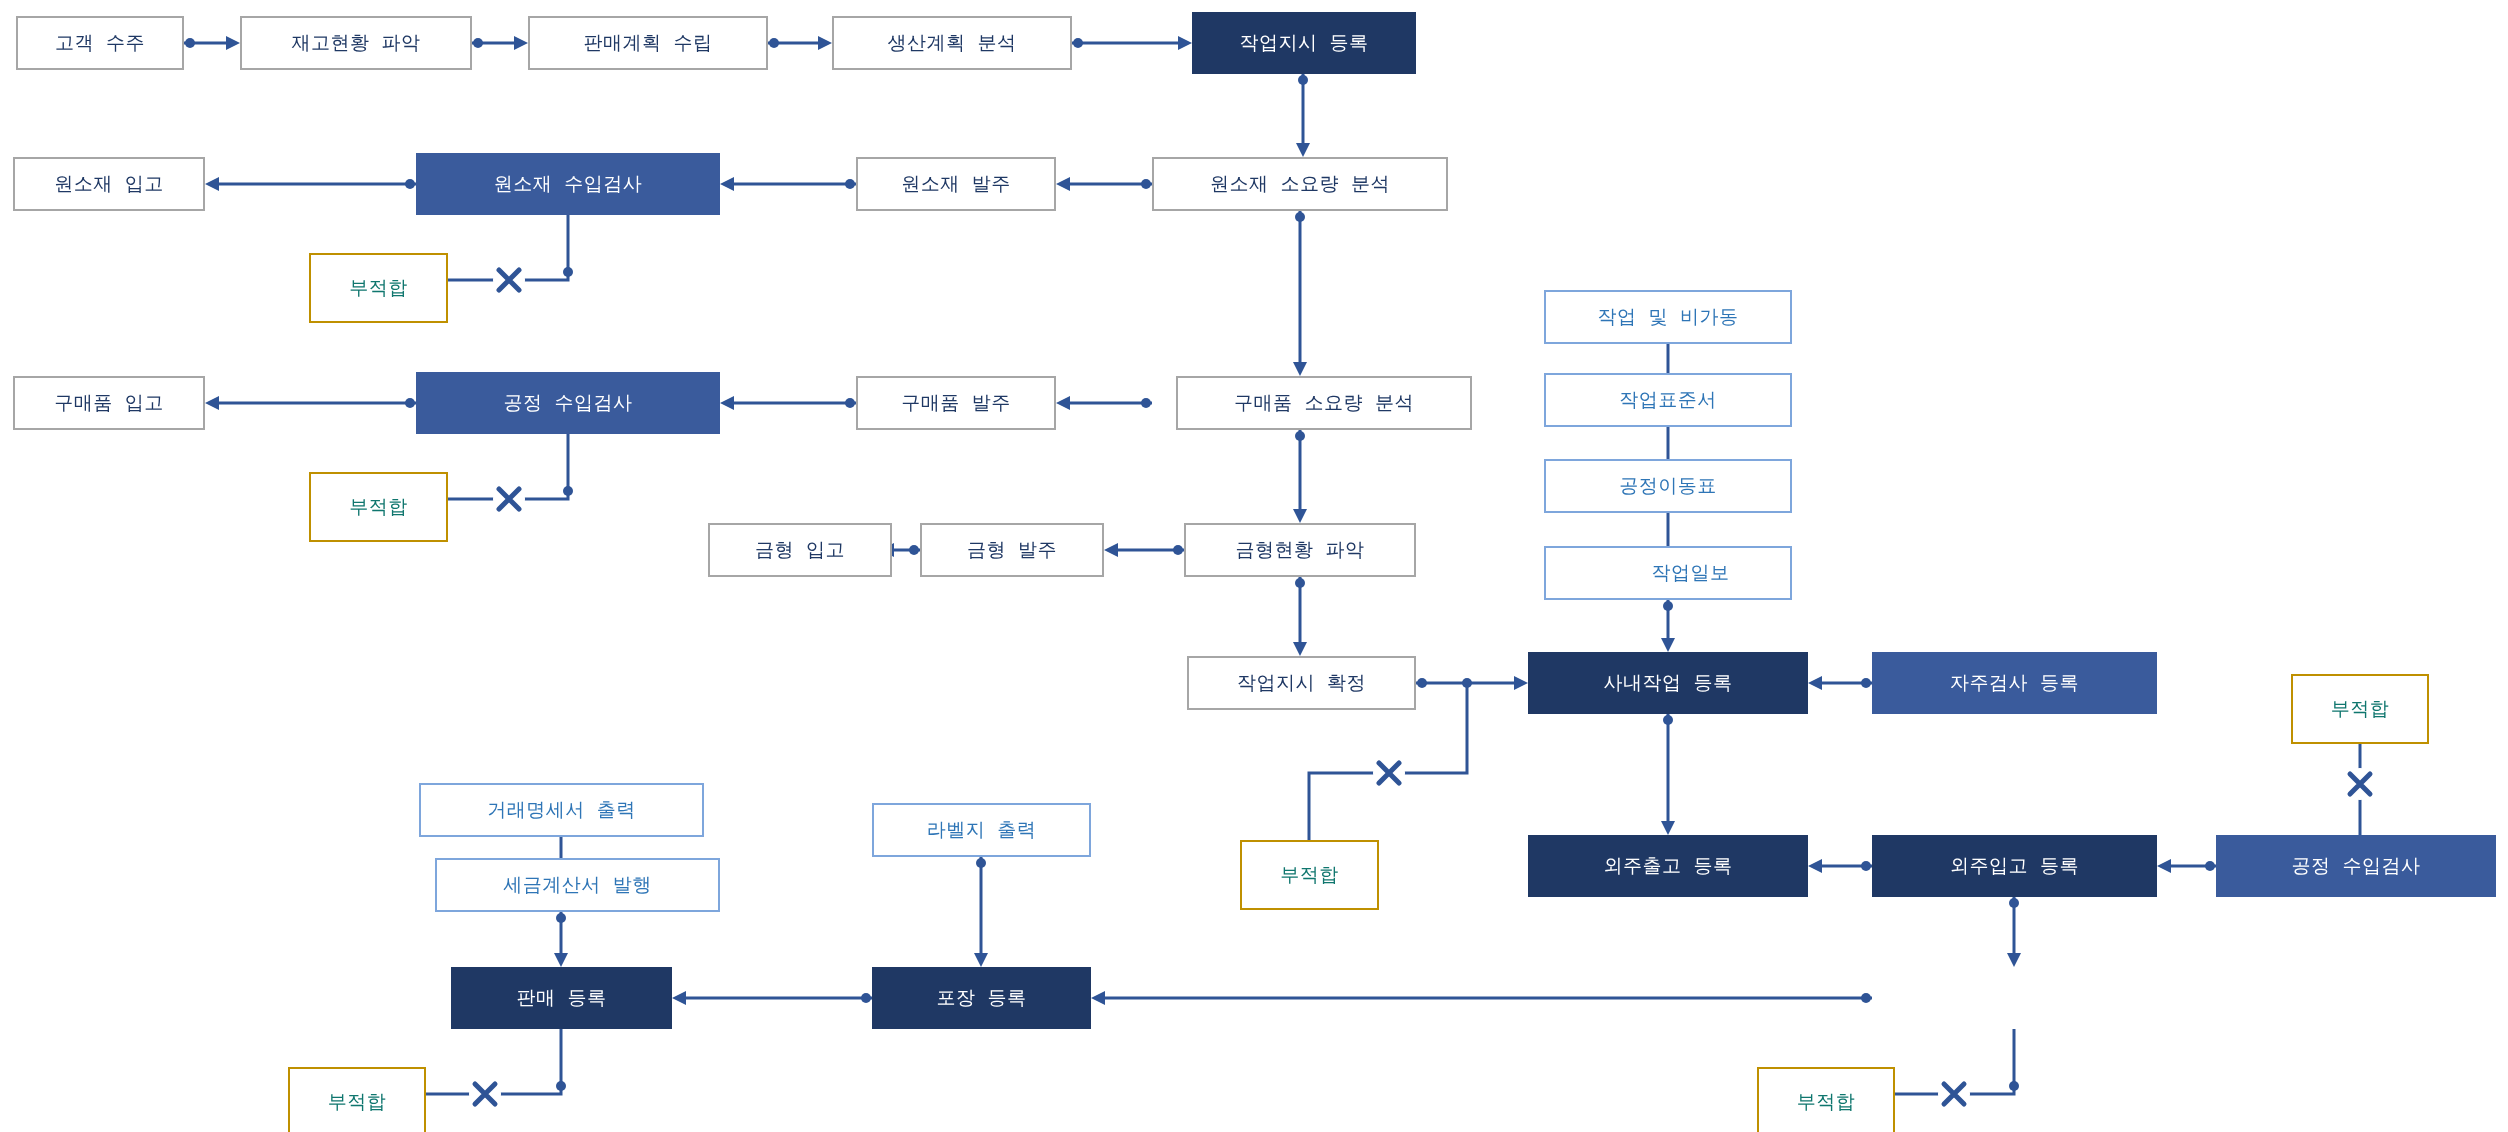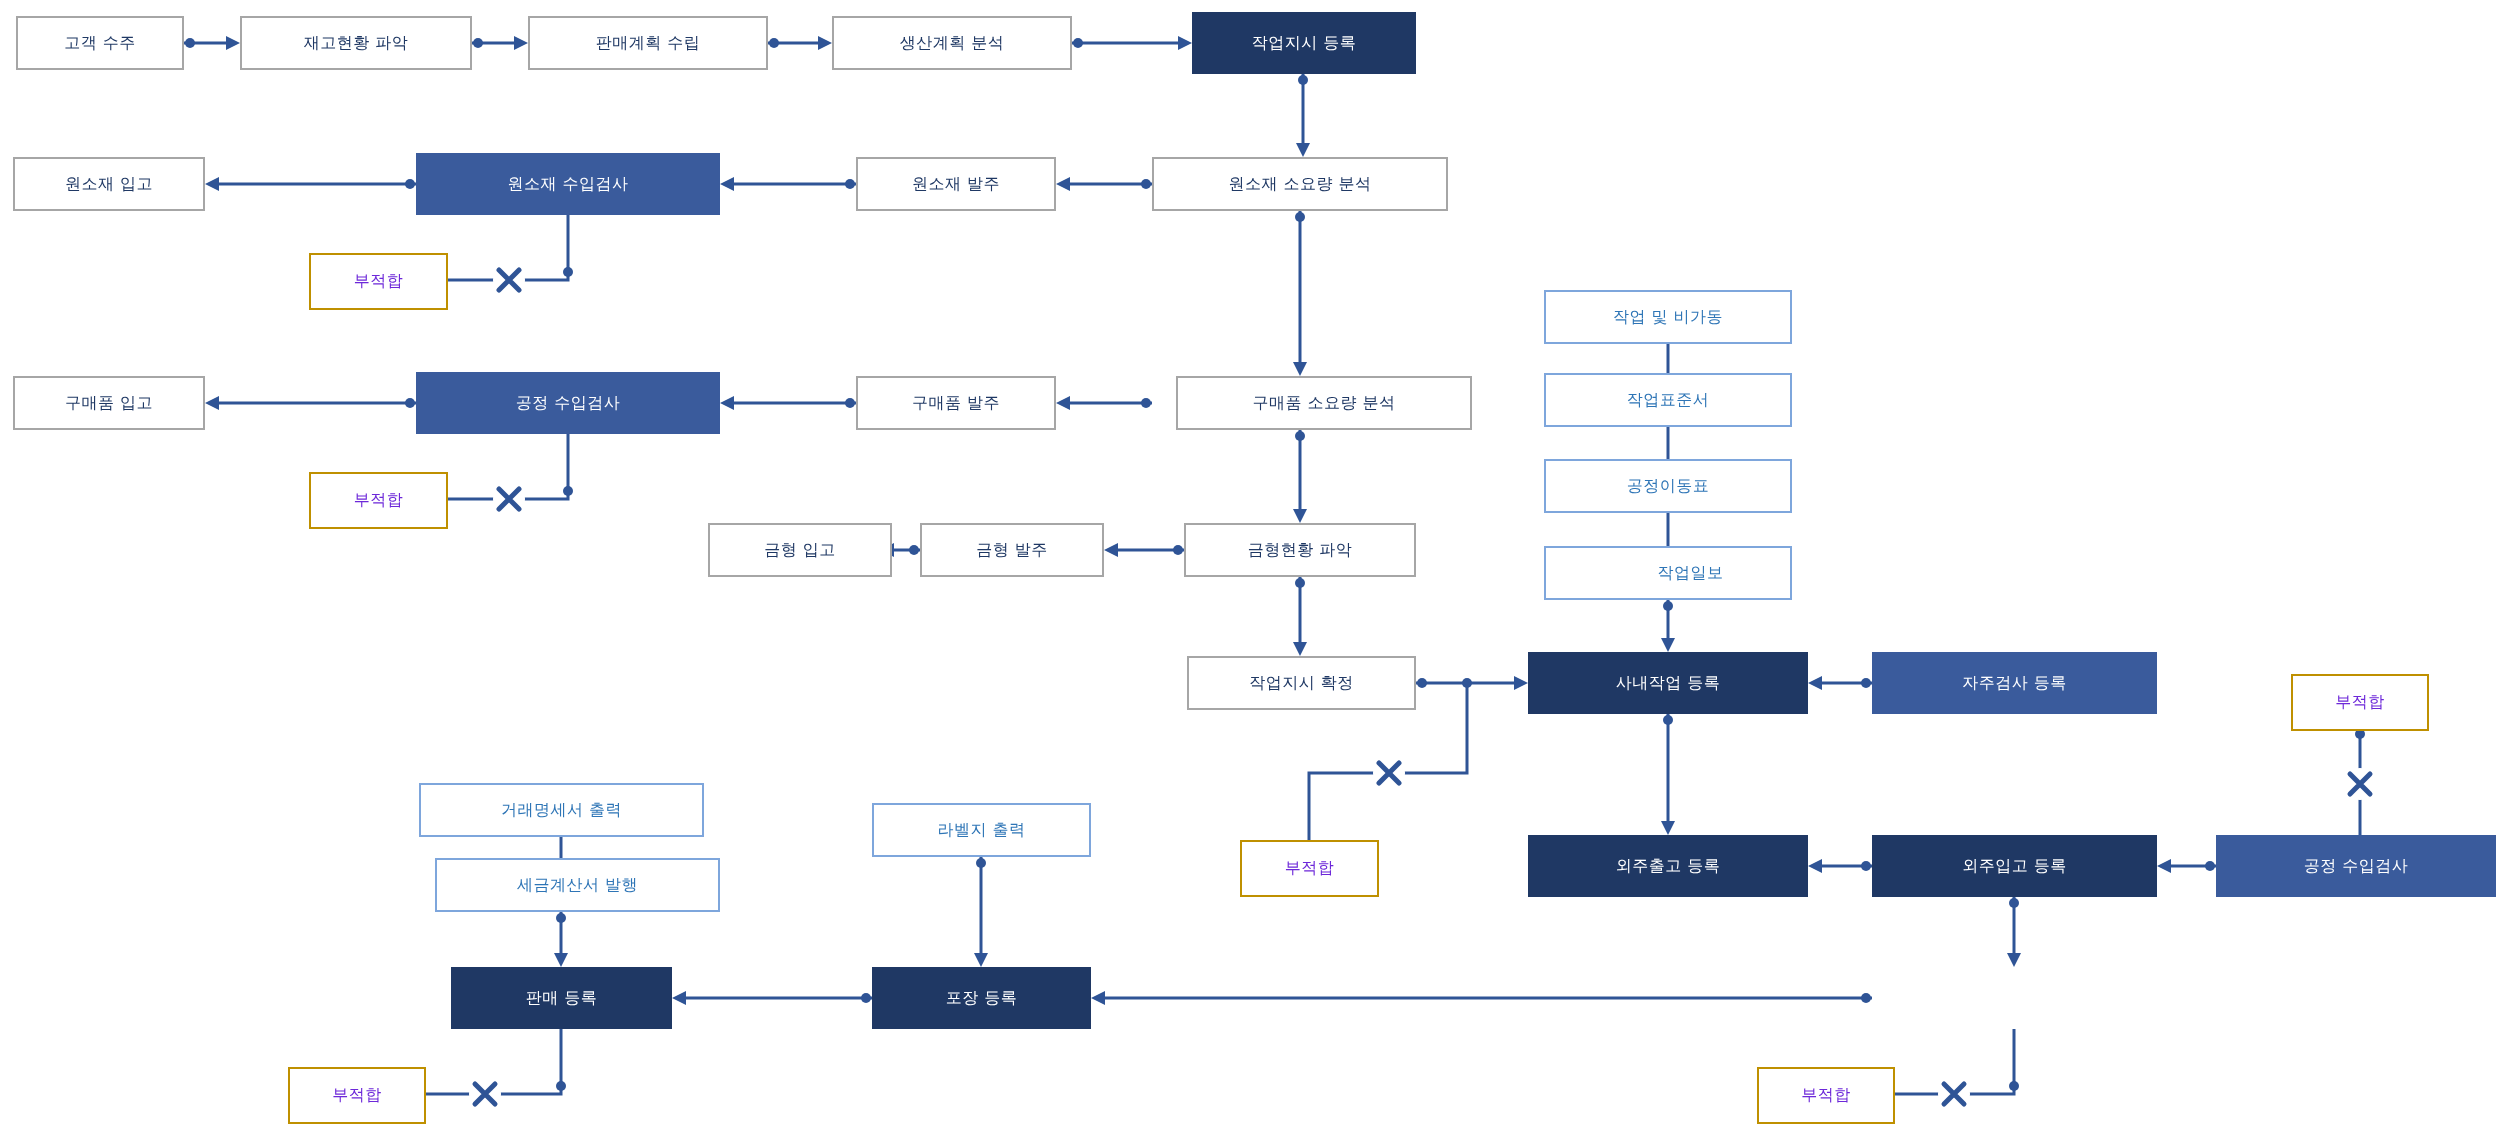--- a/index.html
+++ b/index.html
@@ -17,30 +17,31 @@
   svg .arr{fill:#2F5496;}
   svg .xbg{fill:#ffffff;}
   svg .x{stroke:#2F5496;stroke-width:5;stroke-linecap:round;fill:none;}
   .box{
     position:absolute;
     z-index:1;
     display:flex;
     align-items:center;
     justify-content:center;
     box-sizing:border-box;
-    font-size:16px;
+    font-size:19px;
     letter-spacing:0.5px;
     text-align:right;
     white-space:nowrap;
+    font-family:Liberation Mono, monospace;
   }
   .white{height:54px;background:#ffffff;border:2px solid #A6A6A6;color:#1F3864;}
   .dark{height:62px;background:#1F3864;color:#ffffff;font-weight:500;}
   .mid{height:62px;background:#3A5B9C;color:#ffffff;font-weight:500;}
   .light{height:54px;background:#ffffff;border:2px solid #7EA6DC;color:#2E75B6;}
-  .gold{height:57px;background:#ffffff;border:2px solid #BF9000;color:#6d28d9;}
+  .gold{height:70px;background:#ffffff;border:2px solid #BF9000;color:#0f766e;}
 </style>
 </head>
 <body>
 
 <div class="canvas">
 
   <svg class="edges" width="2508" height="1132" viewBox="0 0 2508 1132">
     <g>
 
       <line class="ln" x1="184" y1="43" x2="236" y2="43"></line>

